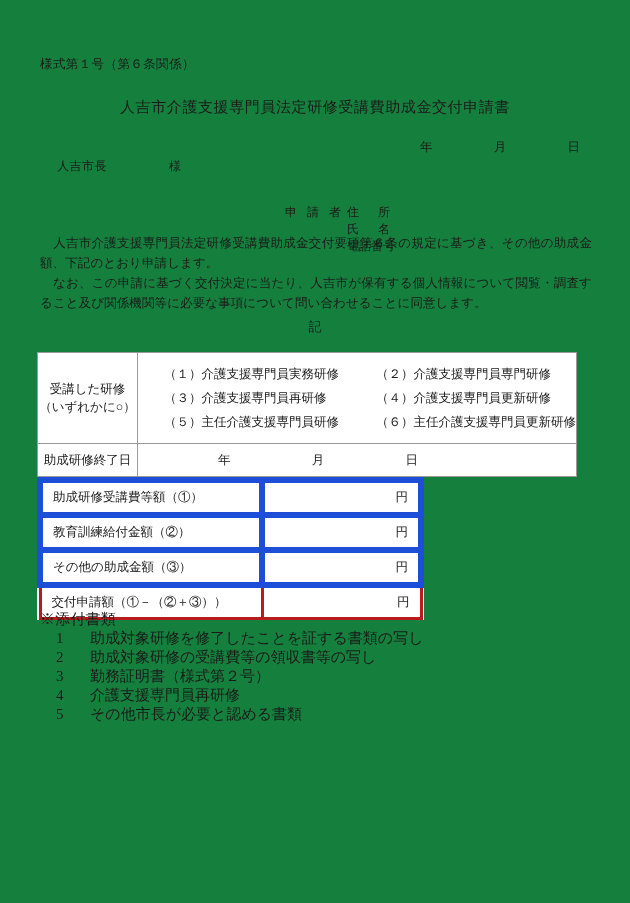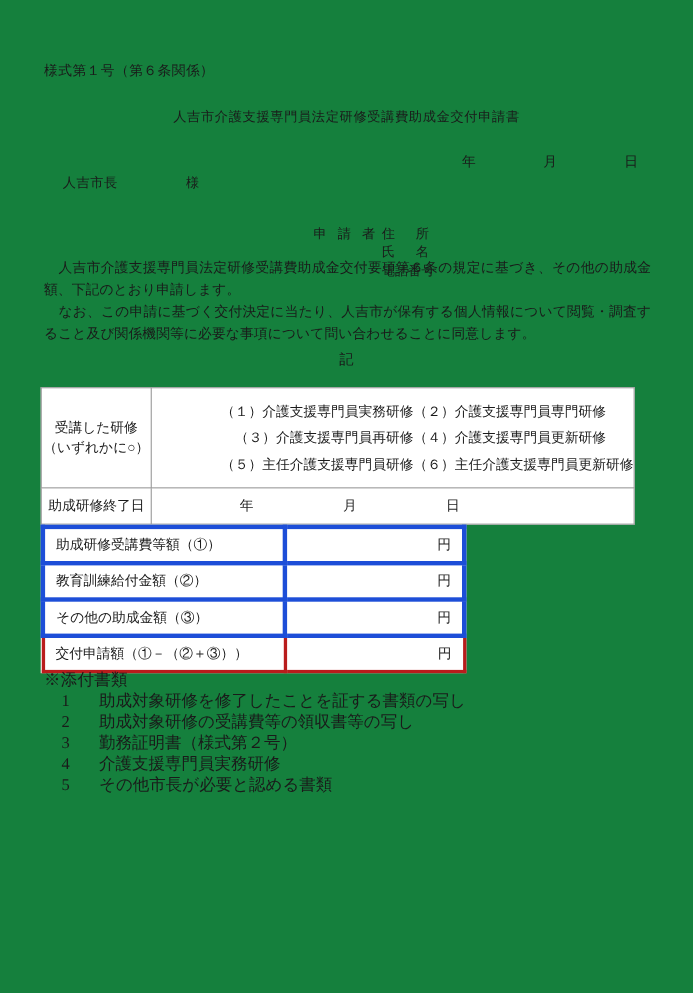--- a/index.html
+++ b/index.html
@@ -29,21 +29,21 @@
     font-size: 12.5px;
     letter-spacing: 0.4px;
     white-space: nowrap;
   }
   .doc-title {
     position: absolute;
     left: 0;
     right: 0;
     top: 98px;
     text-align: center;
-    font-size: 12px;
+    font-size: 15px;
     letter-spacing: 0.6px;
     white-space: nowrap;
   }
 
   
   .date-line {
     position: absolute;
     top: 139px;
     left: 420px;
     width: 160px;
@@ -139,21 +139,20 @@
     vertical-align: middle;
     line-height: 18px;
     padding: 4px 0 !important;
   }
   .courses {
     padding: 9px 0 9px 0 !important;
   }
   .courses .crow {
     display: flex;
     line-height: 24px;
-    text-align: right;
   }
   .courses .c1 { width: 212px; padding-left: 26px; white-space: nowrap; }
   .courses .c2 { white-space: nowrap; }
   .enddate {
     height: 32px;
     vertical-align: middle;
     padding: 0 !important;
   }
   .enddate .inner {
     display: flex;
@@ -162,21 +161,21 @@
     justify-content: space-between;
   }
 
   .tbl-amt {
     position: absolute;
     left: 37px;
     top: 477px;
     width: 387px;
   }
   .tbl-amt td {
-    border: 4px solid #1d4ed8;
+    border: 6px solid #1d4ed8;
     height: 29px;
     padding: 0 10px;
     vertical-align: middle;
   }
   .tbl-amt td.amt-name { width: 196px; }
   .tbl-amt td.amt-val { text-align: right; }
   .tbl-amt tr.bold-row td {
     border: 3px solid #b91c1c;
   }
 
@@ -298,21 +297,21 @@
       <li>
         <span class="num">2</span>
         <span>助成対象研修の受講費等の領収書等の写し</span>
       </li>
       <li>
         <span class="num">3</span>
         <span>勤務証明書（様式第２号）</span>
       </li>
       <li>
         <span class="num">4</span>
-        <span>介護支援専門員実務研修</span>
+        <span>介護支援専門員再研修</span>
       </li>
       <li>
         <span class="num">5</span>
         <span>その他市長が必要と認める書類</span>
       </li>
     </ol>
   </div>
 
 </div>
 

